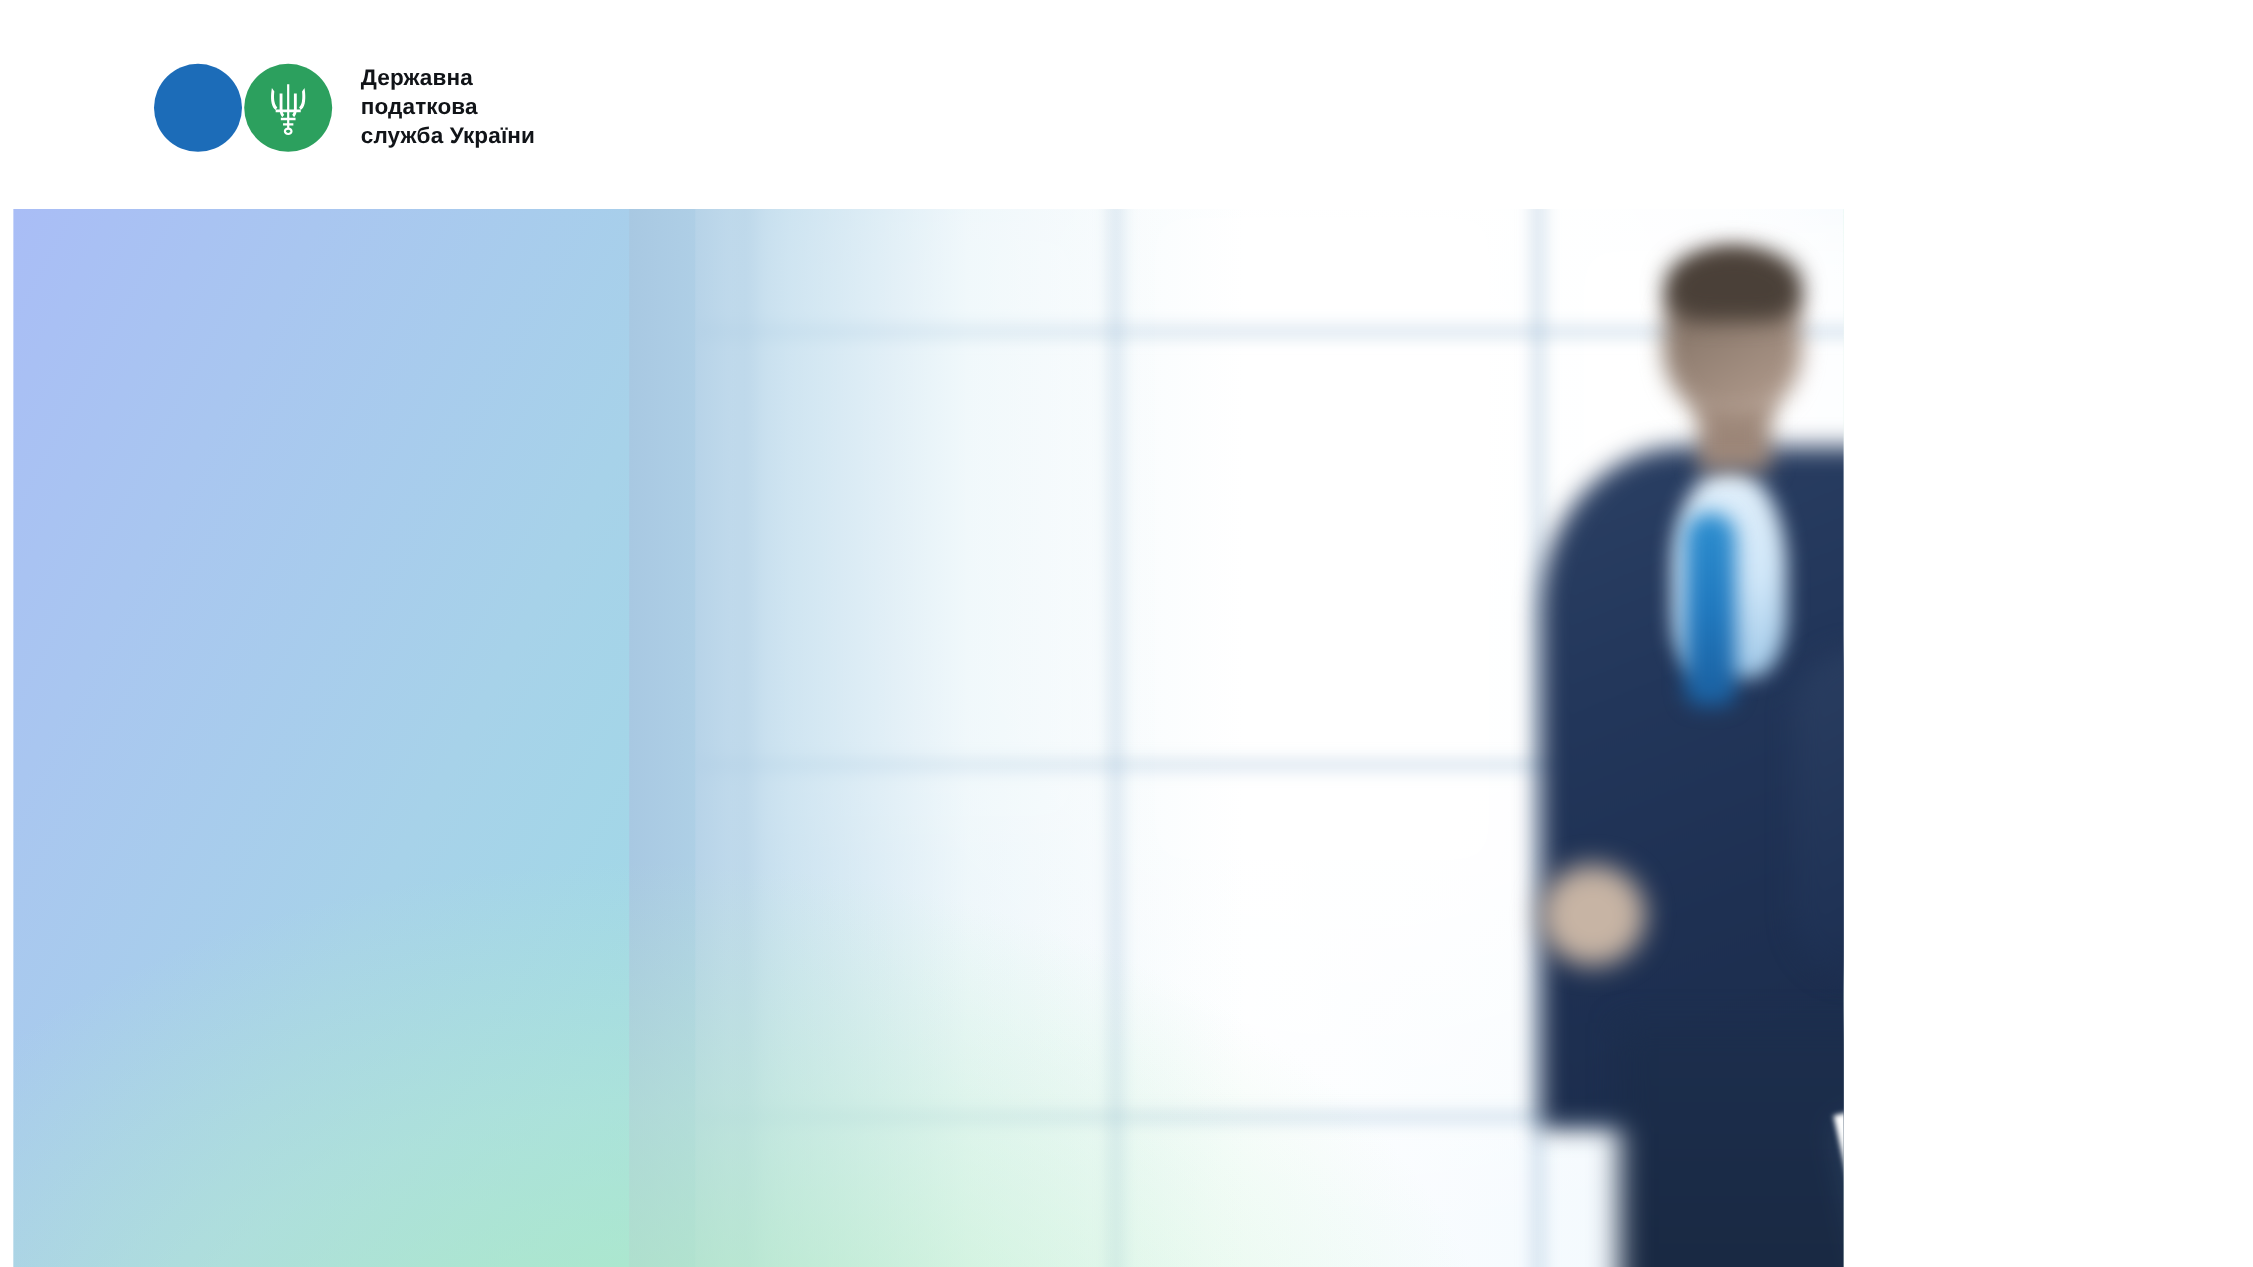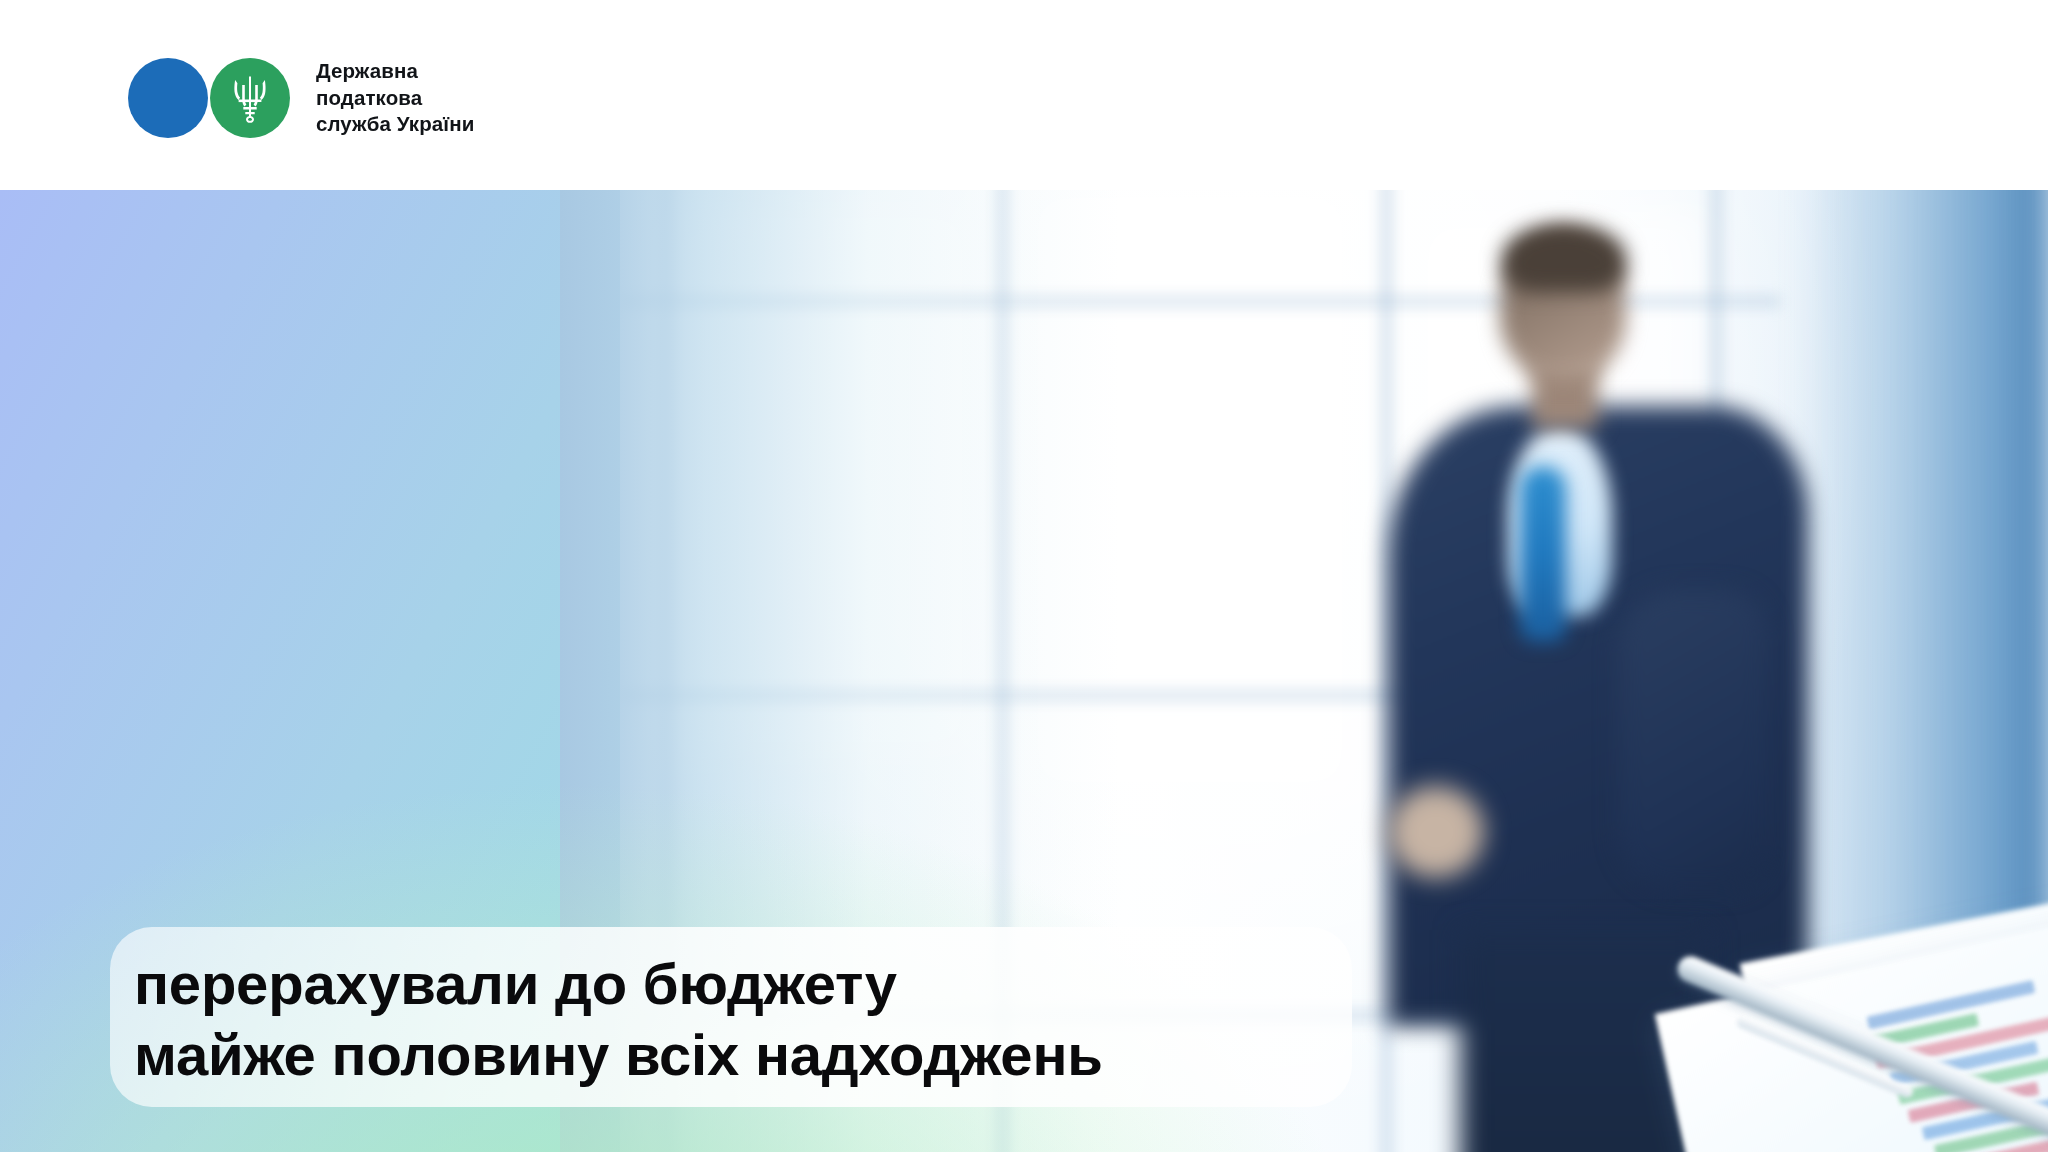--- a/index.html
+++ b/index.html
@@ -7,24 +7,25 @@
     margin: 0;
     padding: 0;
     background: #ffffff;
   }
   body {
     font-family: "Liberation Sans", "DejaVu Sans", sans-serif;
   }
 
   .banner {
     position: relative;
-    width: 2048px;
+    width: 1664px;
     height: 1152px;
     overflow: hidden;
     background: #ffffff;
+    margin-left: 12px;
   }
 
   
   .header {
     position: absolute;
     left: 0; top: 0;
     width: 2048px;
     height: 190px;
     background: #ffffff;
     z-index: 40;
@@ -403,19 +404,15 @@
         <div class="pen"></div>
         <div class="pen-clip"></div>
 
       </div>
     </div>
 
     <div class="photo-veil"></div>
     <div class="tint-green"></div>
 
 
-    <div class="subtitle-panel">
-      <div class="subtitle">перерахували до бюджету
-майже половину всіх надходжень</div>
-    </div>
 
   </div>
 </div>
 
 </body></html>

